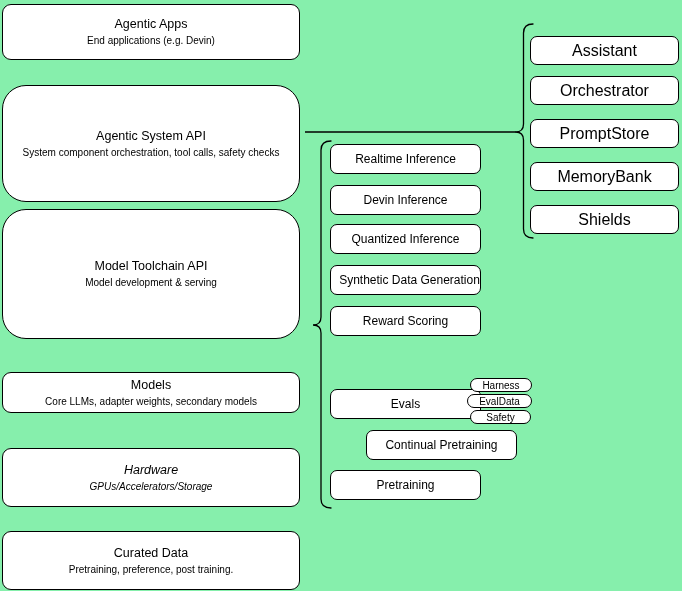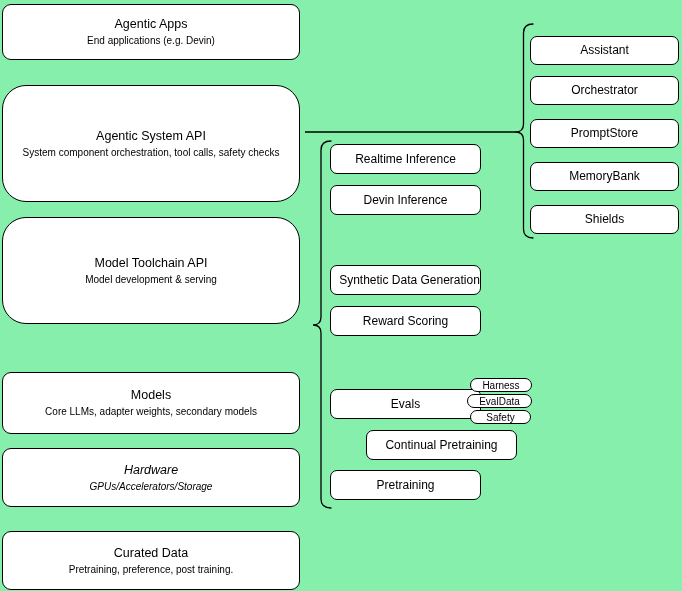--- a/index.html
+++ b/index.html
@@ -56,21 +56,21 @@
     height: 30px;
     border-radius: 7px;
     font-size: 12px;
     line-height: 13px;
   }
   .rbox {
     left: 530px;
     width: 149px;
     height: 29px;
     border-radius: 7px;
-    font-size: 12px;
+    font-size: 16px;
     line-height: 13px;
   }
   .pill {
     position: absolute;
     box-sizing: border-box;
     background: #ffffff;
     border: 1.2px solid #000000;
     border-radius: 8px;
     display: flex;
     align-items: center;
@@ -98,42 +98,43 @@
   <div class="box lbox" style="top:4px;height:56px;">
     <div class="title">Agentic Apps</div>
     <div class="subtitle">End applications (e.g. Devin)</div>
   </div>
 
   <div class="box lbox big" style="top:85px;height:117px;">
     <div class="title">Agentic System API</div>
     <div class="subtitle">System component orchestration, tool calls, safety checks</div>
   </div>
 
-  <div class="box lbox big" style="top:217px;height:107px;">
+  <div class="box lbox big" style="top:209px;height:130px;">
     <div class="title">Model Toolchain API</div>
     <div class="subtitle">Model development &amp; serving</div>
   </div>
 
-  <div class="box lbox" style="top:372px;height:62px;">
+  <div class="box lbox" style="top:372px;height:41px;">
     <div class="title">Models</div>
     <div class="subtitle">Core LLMs, adapter weights, secondary models</div>
   </div>
 
   <div class="box lbox" style="top:448px;height:59px;font-style:italic;">
     <div class="title">Hardware</div>
     <div class="subtitle">GPUs/Accelerators/Storage</div>
   </div>
 
   <div class="box lbox" style="top:531px;height:59px;">
     <div class="title">Curated Data</div>
     <div class="subtitle">Pretraining, preference, post training.</div>
   </div>
 
   <div class="box mbox" style="top:144px;">Realtime Inference</div>
   <div class="box mbox" style="top:185px;">Devin Inference</div>
+  <div class="box mbox" style="top:224px;">Quantized Inference</div>
   <div class="box mbox" style="top:265px;padding-left:8px;">Synthetic Data Generation</div>
   <div class="box mbox" style="top:306px;">Reward Scoring</div>
   <div class="box mbox" style="top:389px;">Evals</div>
   <div class="box mbox" style="top:430px;margin-left:36px;">Continual Pretraining</div>
   <div class="box mbox" style="top:470px;">Pretraining</div>
 
   <div class="pill" style="left:470px;top:378px;width:62px;height:14px;">Harness</div>
   <div class="pill" style="left:467px;top:394px;width:65px;height:14px;">EvalData</div>
   <div class="pill" style="left:470px;top:410px;width:61px;height:14px;">Safety</div>
 

